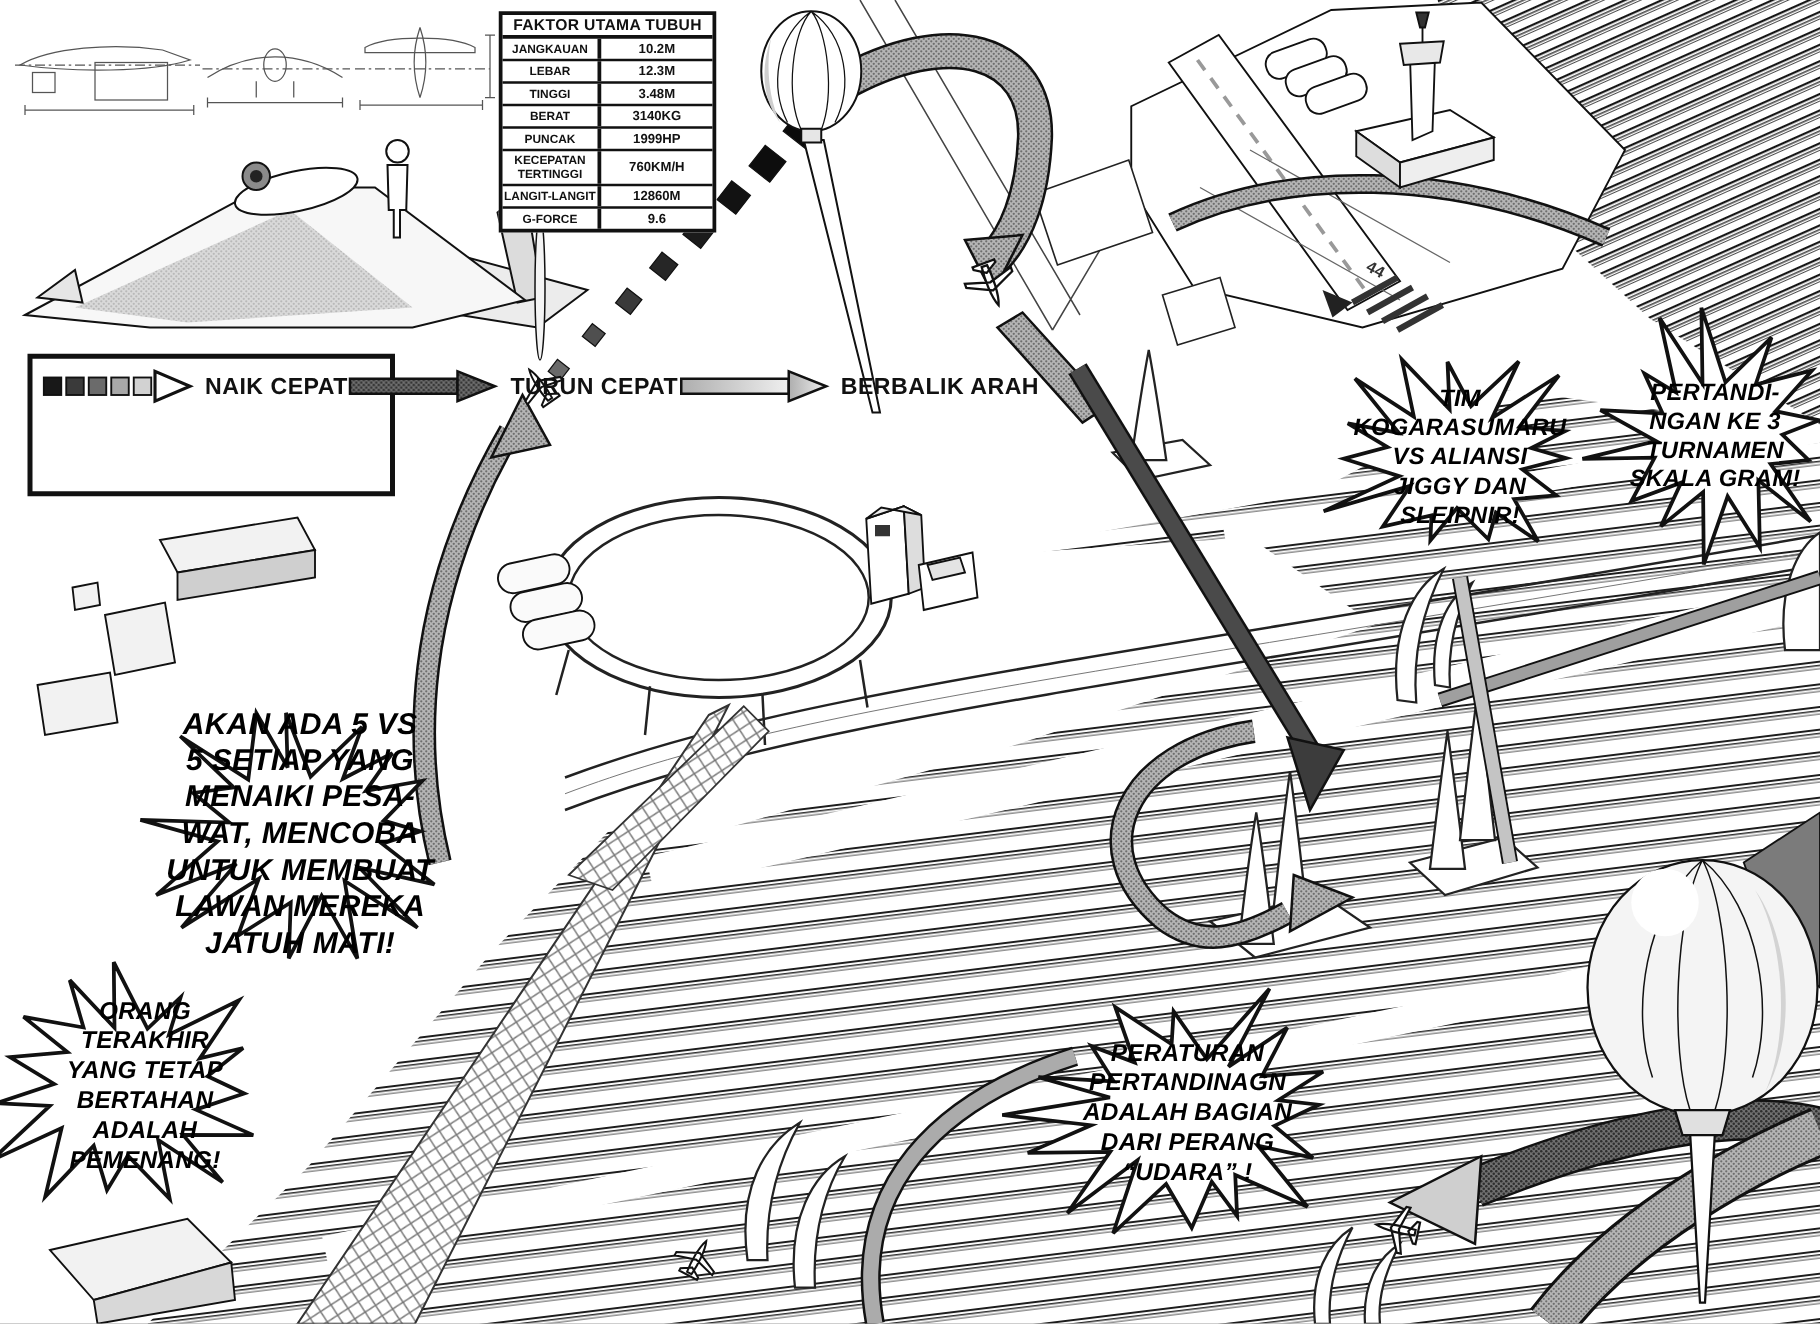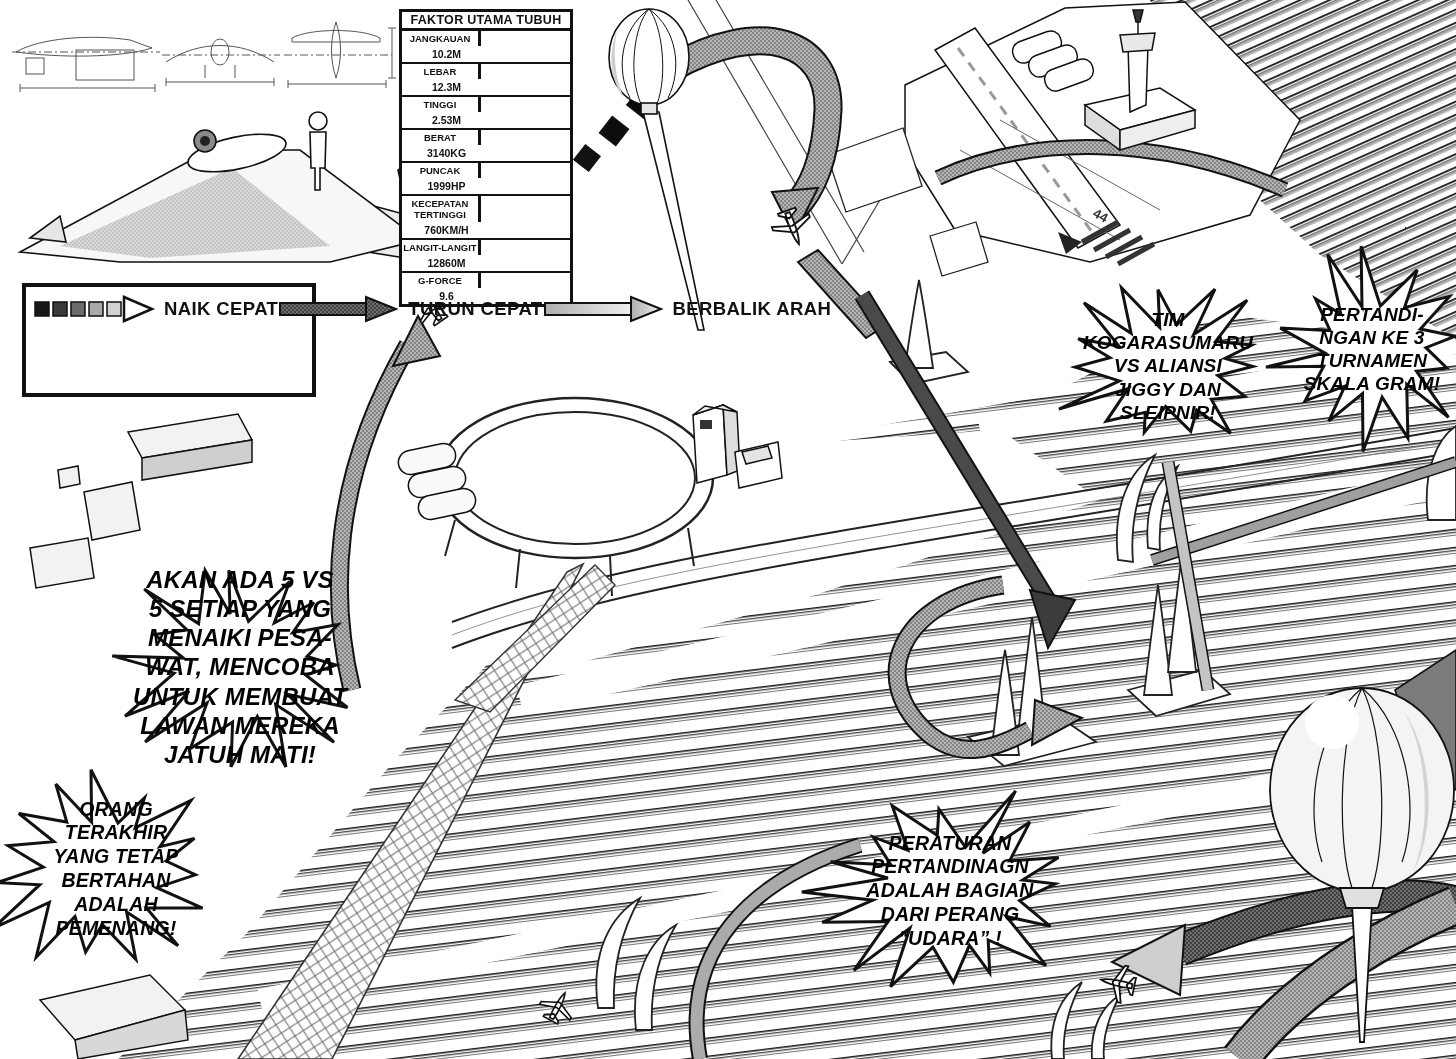--- a/index.html
+++ b/index.html
@@ -8,21 +8,21 @@
   .canvas{position:relative;width:1456px;height:1059px;overflow:hidden;background:var(--paper);
           font-family:"Liberation Sans",sans-serif;color:var(--ink);}
   svg{display:block;}
   .bg{position:absolute;left:0;top:0;z-index:0;}
 
   
   .spec-table{position:absolute;left:399px;top:9px;width:174px;background:var(--paper);
               border:3px solid var(--ink);z-index:5;}
   .spec-table .title{font-size:12.5px;font-weight:bold;text-align:center;padding:1px 2px;
               border-bottom:3px solid var(--ink);letter-spacing:.3px;}
-  .spec-row{display:flex;border-bottom:2px solid var(--ink);flex-direction:column;}
+  .spec-row{display:flex;border-bottom:2px solid var(--ink);}
   .spec-row:last-child{border-bottom:none;}
   .spec-row .lbl{width:47%;border-right:3px solid var(--ink);font-size:9.5px;font-weight:bold;
               display:flex;align-items:center;justify-content:center;text-align:center;padding:2px 1px;}
   .spec-row .val{width:53%;font-size:10.5px;font-weight:bold;display:flex;align-items:center;
               justify-content:center;padding:2px 1px;}
 
   
   .legend{position:absolute;left:22px;top:283px;width:294px;height:114px;background:var(--paper);
           border:4px solid var(--ink);z-index:5;padding:7px 8px;display:flex;flex-direction:row;justify-content:space-between;}
   .legend-row{display:flex;align-items:center;gap:6px;height:30px;}
@@ -296,21 +296,21 @@
     <div class="spec-row">
       <div class="lbl">JANGKAUAN</div>
       <div class="val">10.2M</div>
     </div>
     <div class="spec-row">
       <div class="lbl">LEBAR</div>
       <div class="val">12.3M</div>
     </div>
     <div class="spec-row">
       <div class="lbl">TINGGI</div>
-      <div class="val">2.53M</div>
+      <div class="val">3.48M</div>
     </div>
     <div class="spec-row">
       <div class="lbl">BERAT</div>
       <div class="val">3140KG</div>
     </div>
     <div class="spec-row">
       <div class="lbl">PUNCAK</div>
       <div class="val">1999HP</div>
     </div>
     <div class="spec-row">

